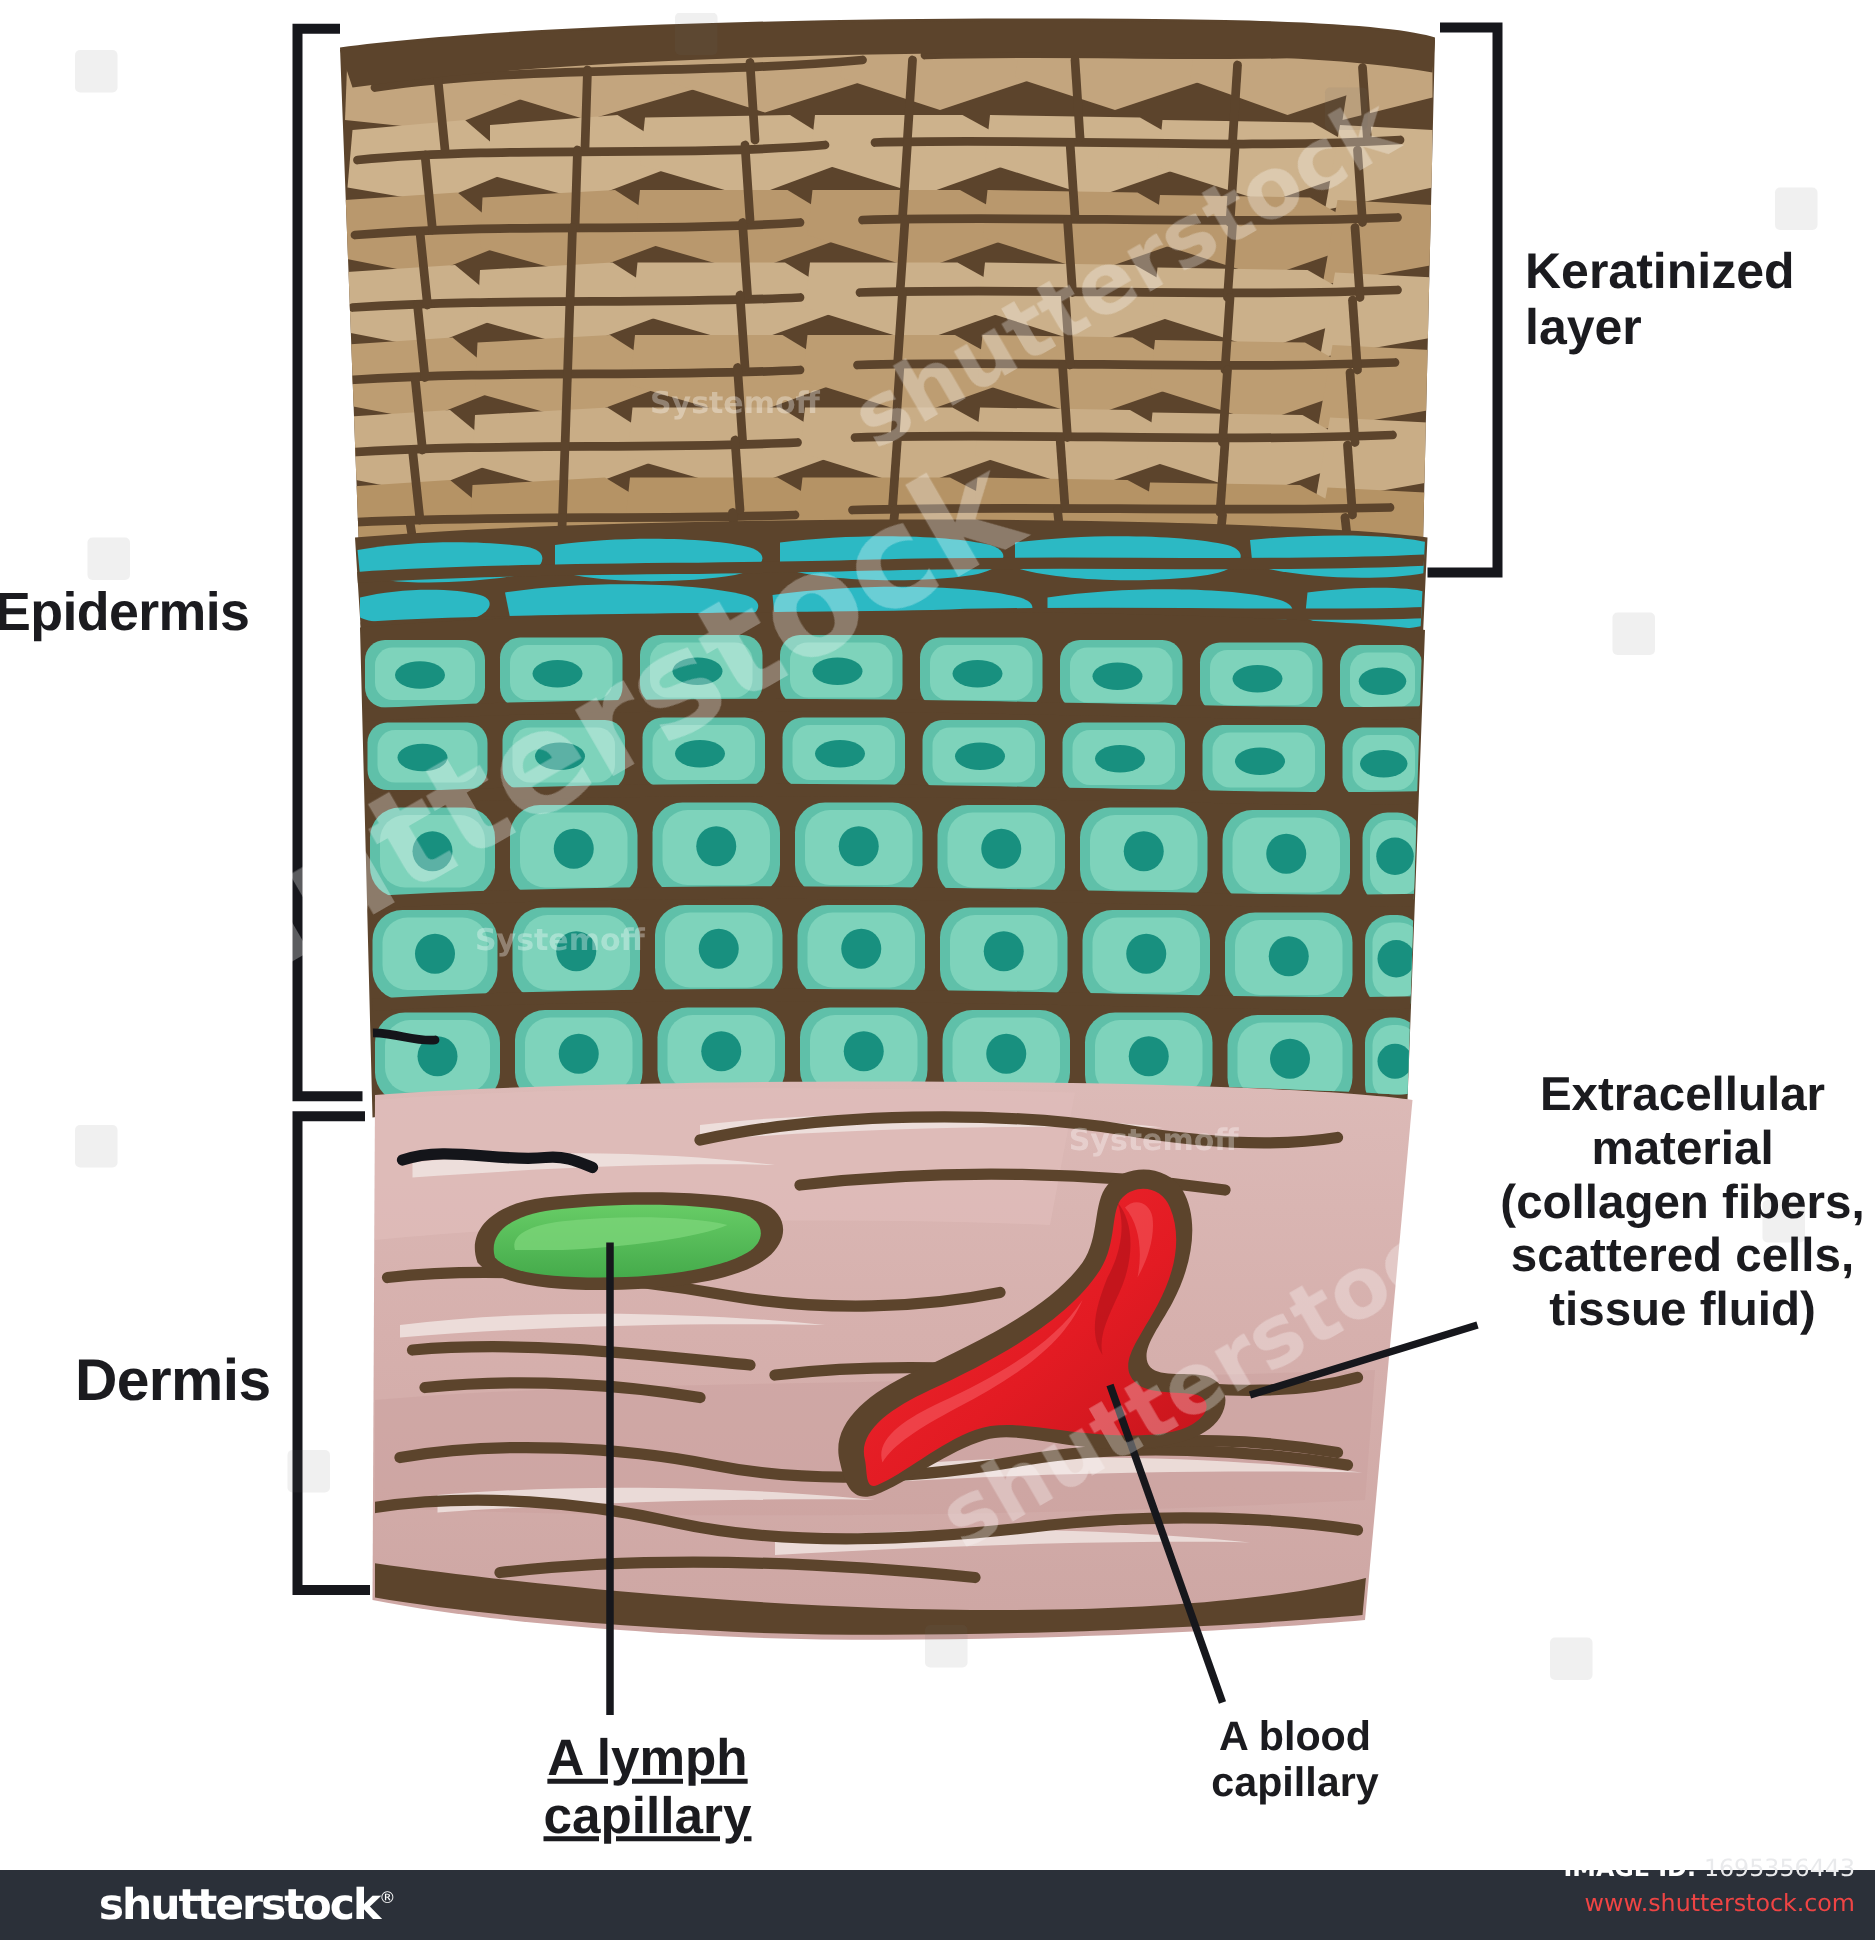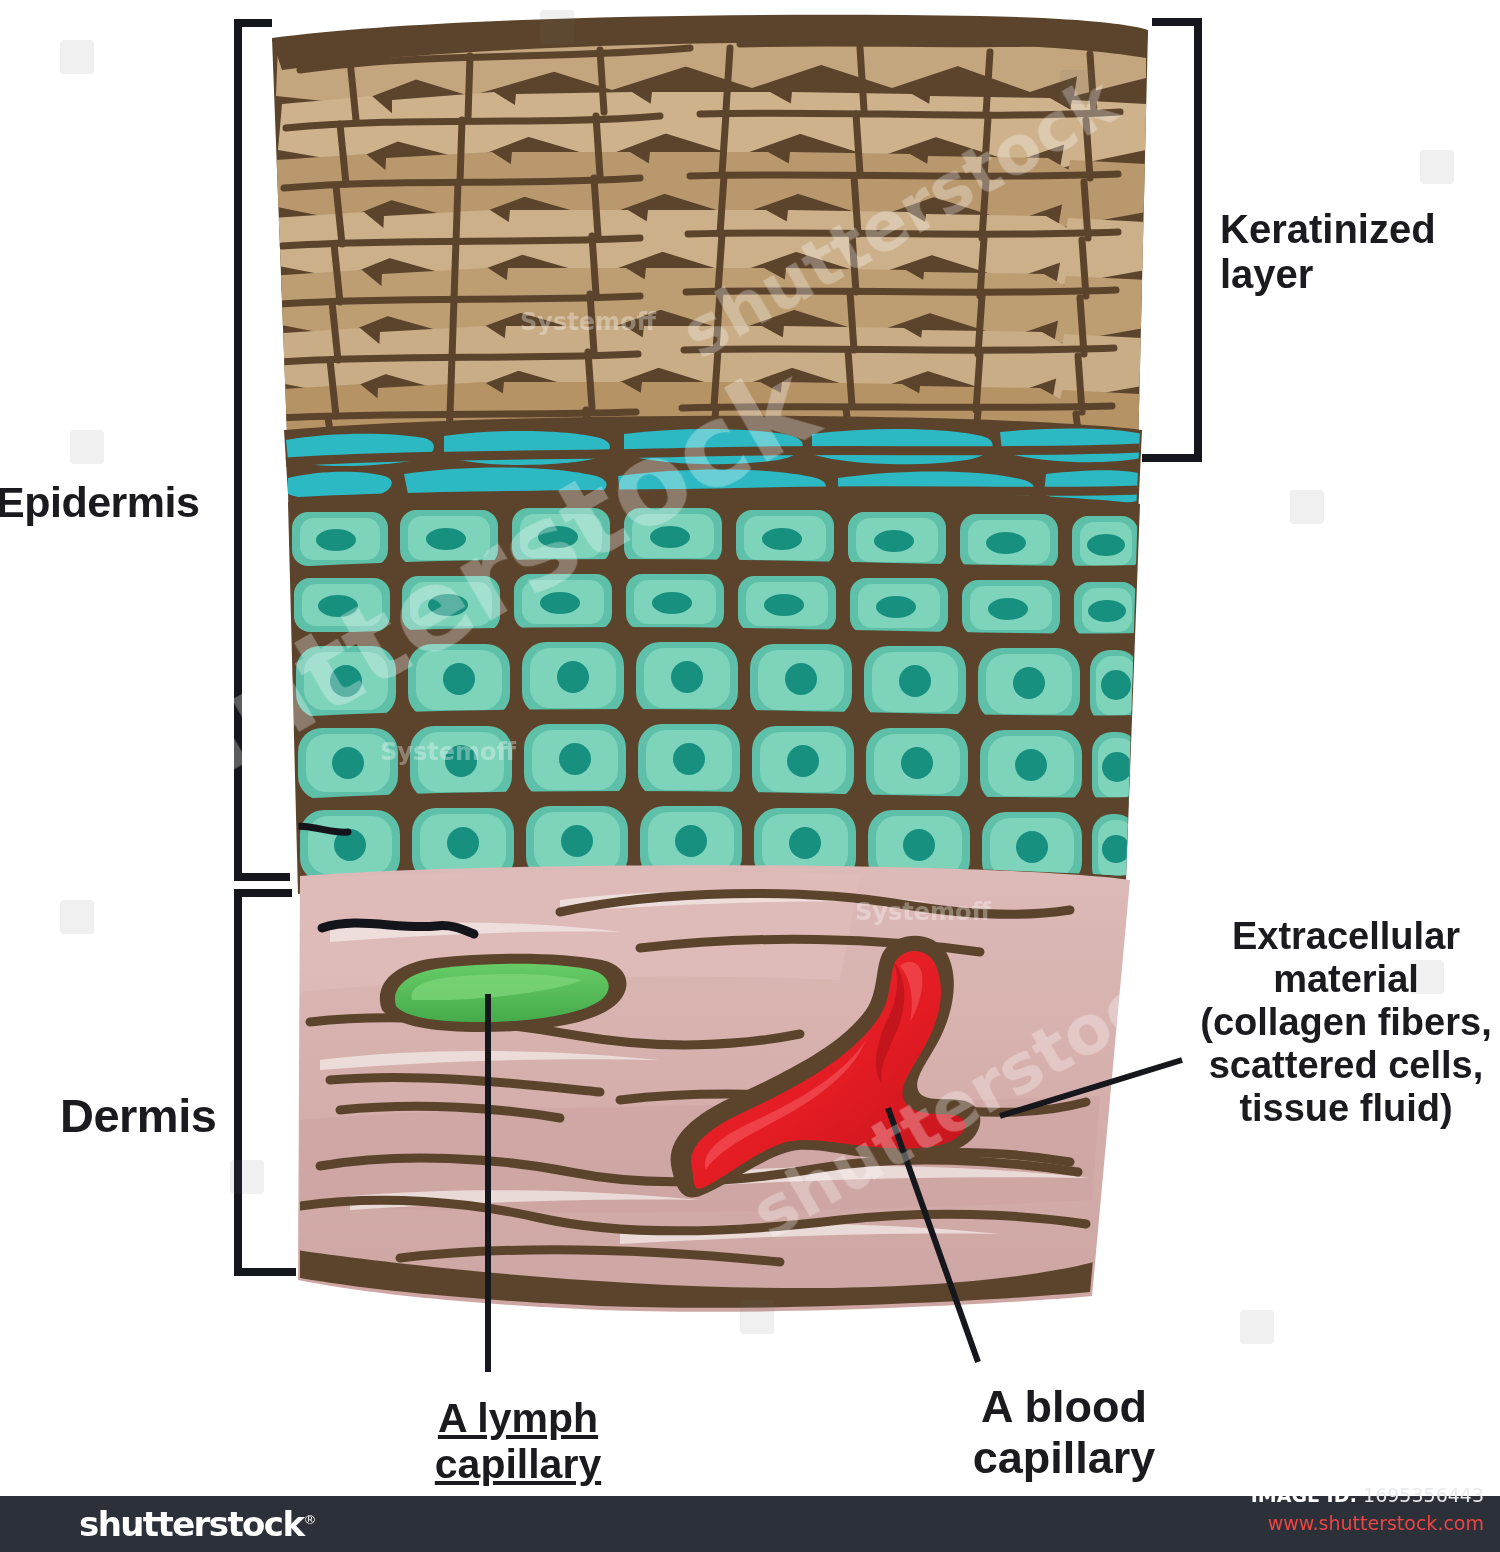--- a/index.html
+++ b/index.html
@@ -13,28 +13,27 @@
   #art { position:absolute; left:0; top:0; width:1500px; height:1552px; }
 
   
   .lbl {
     position:absolute;
     font-family:"Liberation Sans", sans-serif;
     font-weight:bold;
     color:#1b1b1f;
     line-height:1.13;
     white-space:pre-line;
-    margin-top:12px;
   }
   #lbl-epidermis { left:-4px;  top:466px;  font-size:43px; letter-spacing:-0.5px; }
   #lbl-dermis    { left:60px;  top:1077px; font-size:47px; letter-spacing:-0.5px; }
   #lbl-keratin   { left:1220px; top:195px; font-size:40px; text-align:left; width:270px; }
-  #lbl-ecm       { left:1196px; top:903px; font-size:38px; text-align:center; width:300px; }
+  #lbl-ecm       { left:1196px; top:855px; font-size:38px; text-align:center; width:300px; }
   #lbl-lymph     { left:398px; top:1383px; font-size:41px; text-align:center; width:240px;text-decoration:underline; }
-  #lbl-blood     { left:944px; top:1370px; font-size:45px; text-align:center; width:240px; }
+  #lbl-blood     { left:916px; top:1370px; font-size:33px; text-align:center; width:240px; }
 
   
   #footer {
     position:absolute; left:0; top:1496px; width:1500px; height:56px;
     background:#2b3039;
   }
   #ss-logo {
     position:absolute; left:47px; top:1504px;
     font-family:"DejaVu Sans", sans-serif;
     font-weight:bold; font-size:34px; color:#ffffff;

